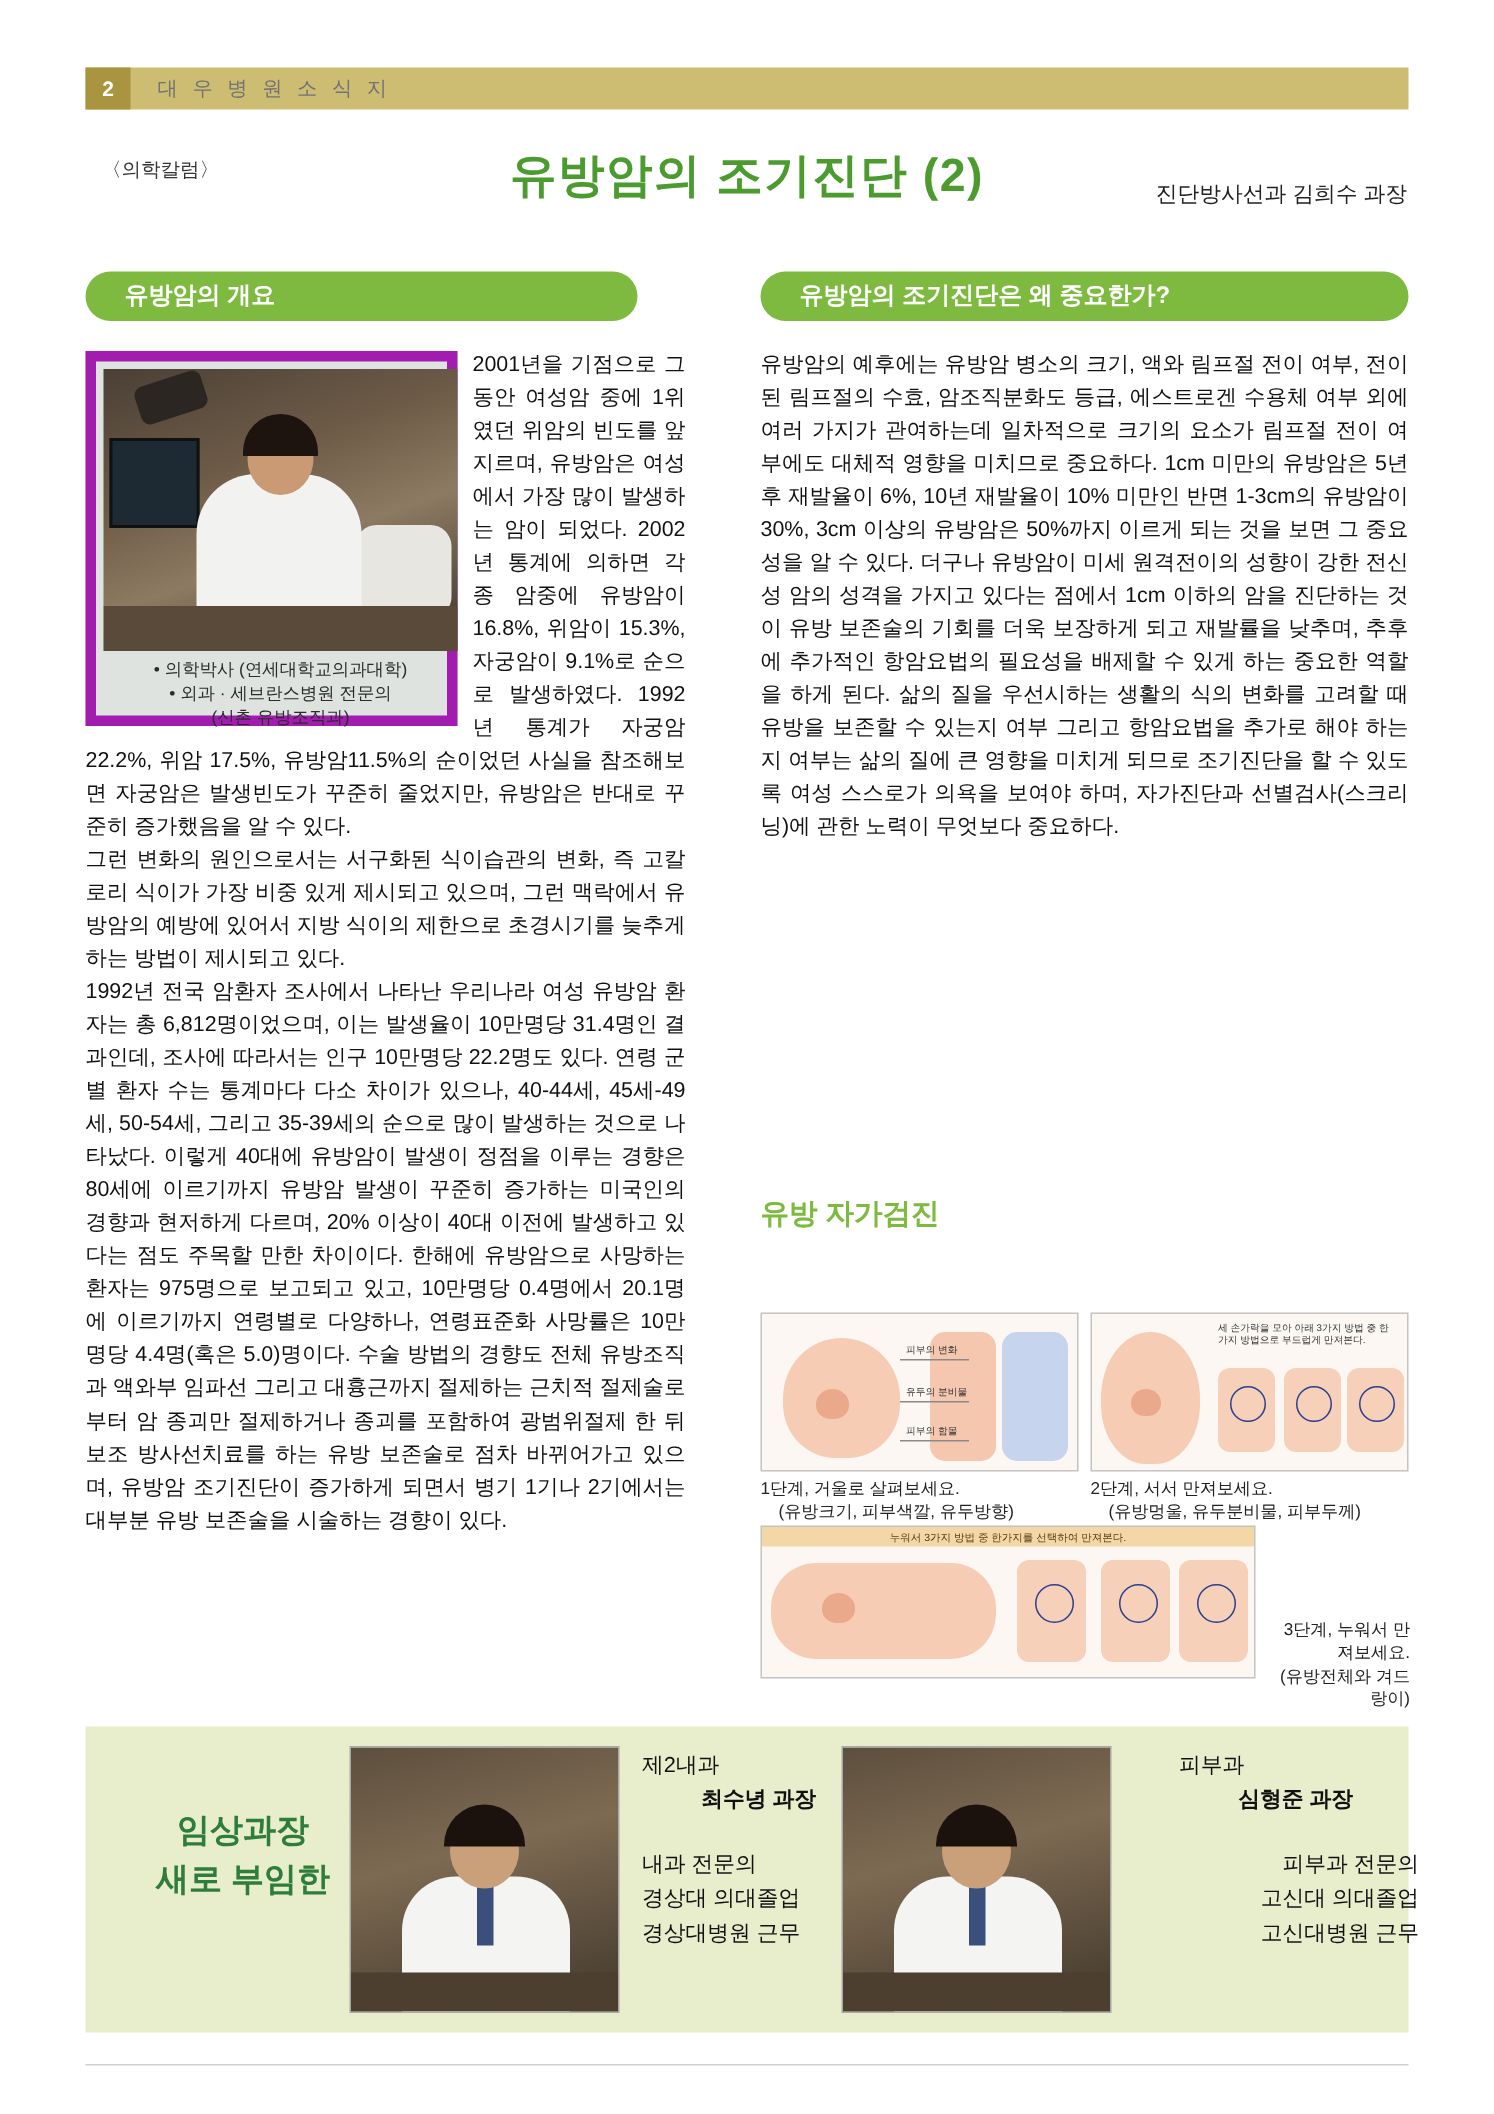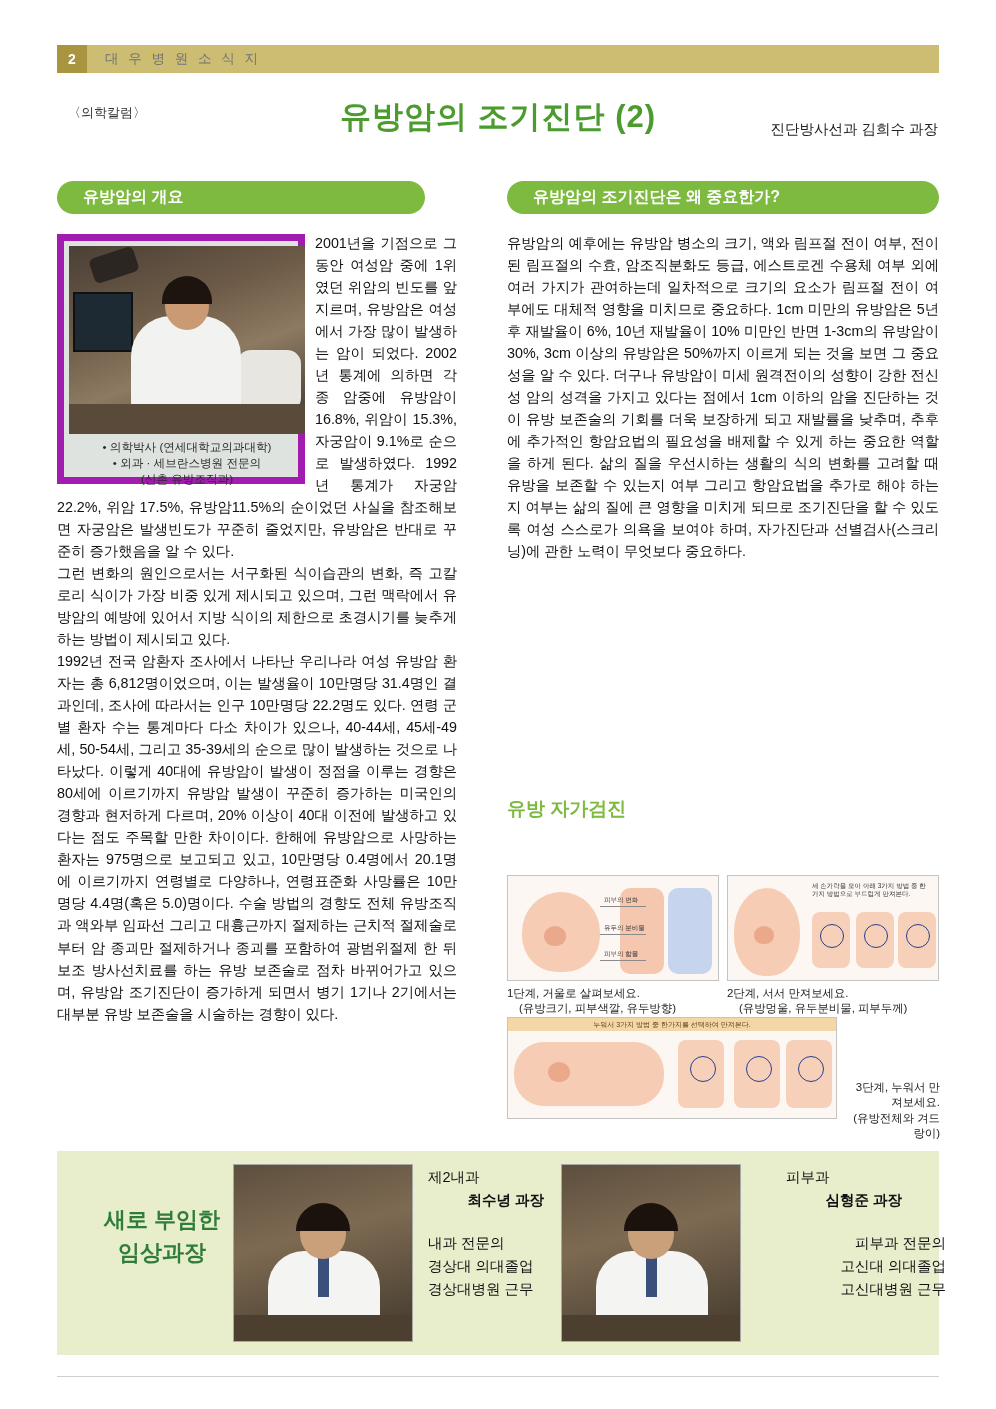--- a/index.html
+++ b/index.html
@@ -283,22 +283,22 @@
     <span>2단계, 서서 만져보세요.</span>
     <span class="sub" style="padding-left:12px;">(유방멍울, 유두분비물, 피부두께)</span>
   </div>
   <div class="sc-cap cap3">
     <span>3단계, 누워서 만져보세요.</span>
     <span class="sub">(유방전체와 겨드랑이)</span>
   </div>
 
   <div class="bottom-panel"></div>
   <div class="bp-title">
+    <span style="display:block;">임상과장</span>
     <span style="display:block;">새로 부임한</span>
-    <span style="display:block;">임상과장</span>
   </div>
 
   <div class="doc-photo doc1">
     <div class="d-coat"></div>
     <div class="d-tie"></div>
     <div class="d-head"></div>
     <div class="d-hair"></div>
     <div class="d-desk"></div>
   </div>
   <div class="doc-photo doc2">

